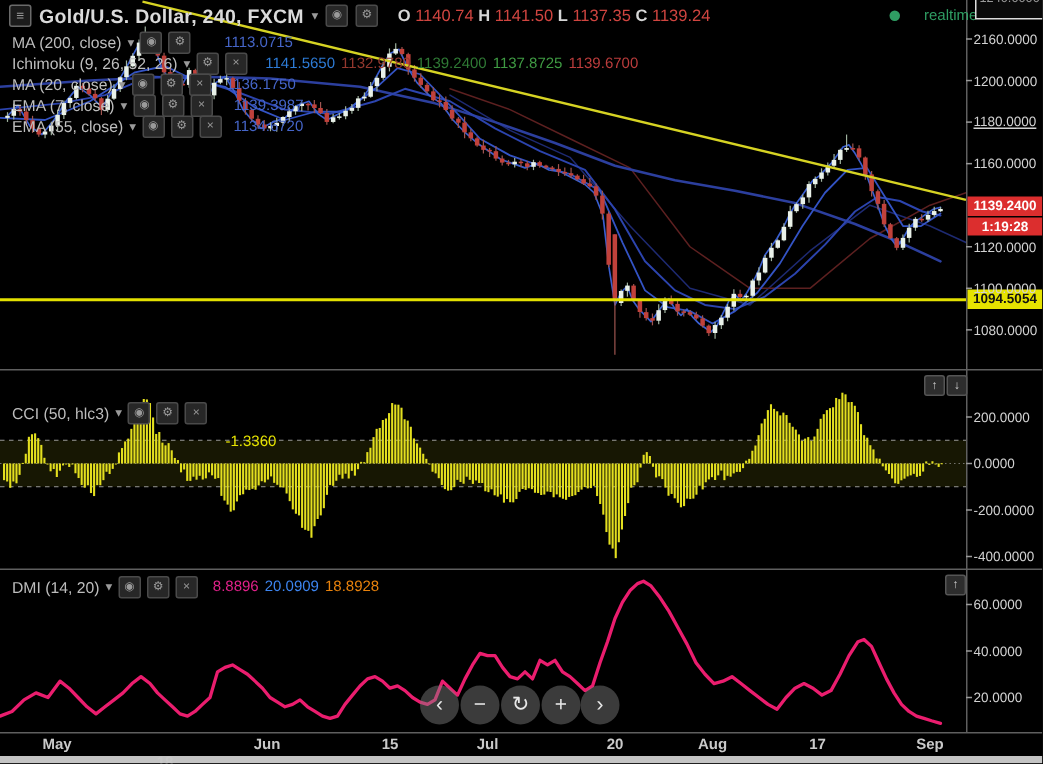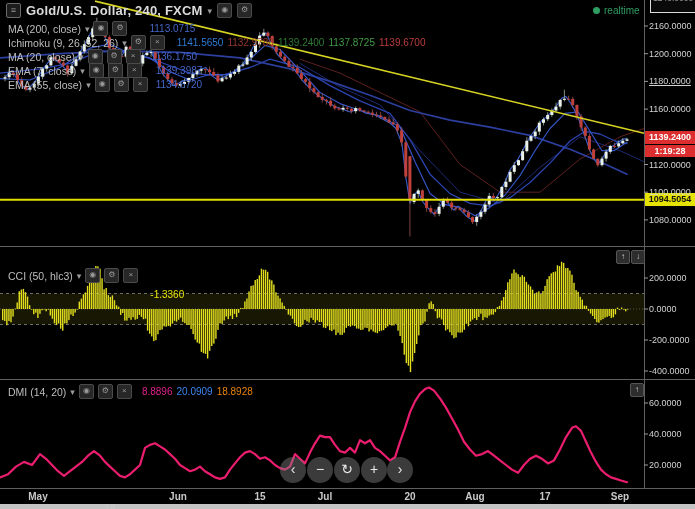--- a/index.html
+++ b/index.html
@@ -19,21 +19,21 @@
          background:#272727;color:#9a9a9a;font-size:8px;line-height:12px;text-align:center;}
   .ohlc{font-size:11px;color:#c9c9c9;margin-left:8px;}
   .ohlc b{font-weight:bold;color:#d6d6d6;}
   .red-val{color:#d04540;}
   .lrow{display:flex;align-items:center;gap:4px;white-space:nowrap;font-size:10.5px;color:#b8b8b8;}
   .lname{color:#bdbdbd;}
   .lval{font-size:10px;}
   .v-blue{color:#4565c8;} .v-bblue{color:#2d7bd6;} .v-dred{color:#94382e;}
   .v-grn{color:#2f7a35;} .v-grn2{color:#3f9b43;} .v-red{color:#bb3c3c;}
   .v-yel{color:#e6e300;margin-top:38px;} .v-pink{color:#e0218a;} .v-dblue{color:#3d85f0;} .v-org{color:#e8820c;}
-  #realtime{left:593px;top:5px;display:flex;align-items:center;gap:4px;
+  #realtime{left:593px;top:5px;display:flex;align-items:center;gap:16px;
             font-size:10px;color:#2f9e63;}
   #realtime .dot{width:7px;height:7px;border-radius:50%;background:#2f9e63;display:inline-block;}
   #topbox{left:650px;top:-7px;width:42px;height:18px;border:1px solid #dcdcdc;
           font-size:8.5px;color:#9a9a9a;line-height:9px;padding-left:2px;overflow:hidden;background:#0a0a0a;}
   .badge{left:645px;width:50px;text-align:center;font-size:9px;font-weight:bold;line-height:13px;height:13px;}
   #price-badge{top:131px;background:#dc2e2e;color:#fff;}
   #countdown-badge{top:145px;height:12px;line-height:12px;background:#dc2e2e;color:#fff;}
   #level-badge{top:193px;background:#e6e300;color:#111;}
   .pbtn{width:12px;height:12px;border:1px solid #555;border-radius:2px;background:#2d2d2d;
         color:#cfcfcf;font-size:8px;line-height:11px;text-align:center;}
@@ -683,20 +683,30 @@
     </svg>
 
   <div id="hud">
 
     <div id="header">
       <span class="menu-ic">≡</span>
       <span id="title">Gold/U.S. Dollar, 240, FXCM</span>
       <span class="caret">▾</span>
       <span class="licon">◉</span>
       <span class="licon">⚙</span>
+      <span class="ohlc">
+        <b>O</b>
+        <span class="red-val">1140.74</span>
+        <b>H</b>
+        <span class="red-val">1141.50</span>
+        <b>L</b>
+        <span class="red-val">1137.35</span>
+        <b>C</b>
+        <span class="red-val">1139.24</span>
+      </span>
     </div>
 
     <div id="realtime">
       <span class="dot"></span>
       <span>realtime</span>
     </div>
     <div id="topbox">1240.0000</div>
 
     <div class="lrow" style="left:8px;top:21px">
       <span class="lname">MA (200, close)</span>

